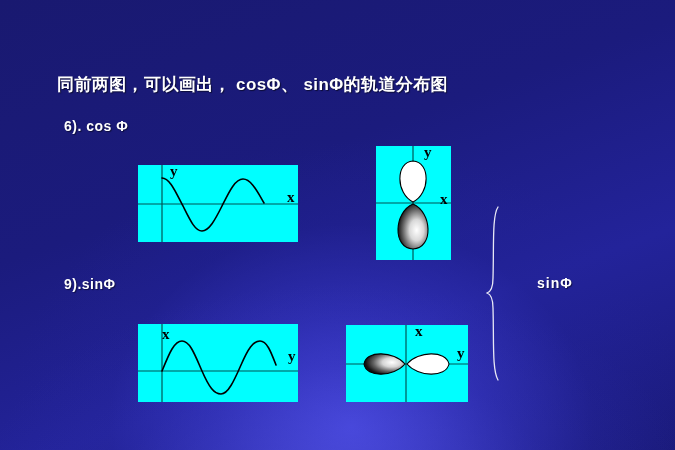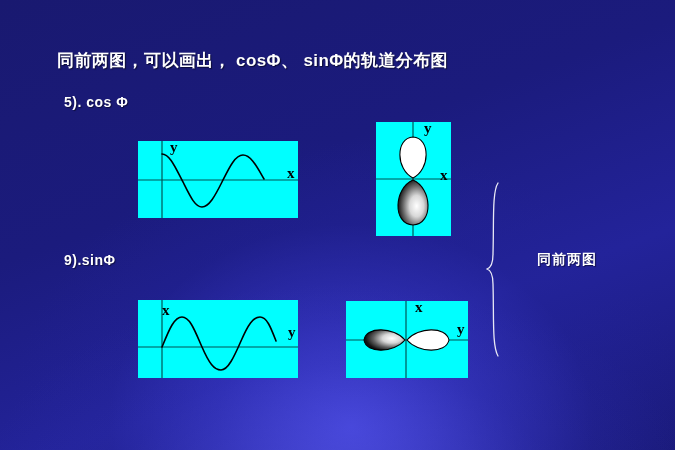--- a/index.html
+++ b/index.html
@@ -58,21 +58,21 @@
     content: "";
     position: absolute;
     inset: 0;
     background: radial-gradient(ellipse 70% 60% at 50% 108%,
       rgba(90,90,235,0.40) 0%,
       rgba(60,60,200,0.14) 45%,
       rgba(0,0,0,0.0) 75%);
     pointer-events: none;
   }
 
-  .layer { position: absolute; z-index: 5; }
+  .layer { position: absolute; z-index: 5; margin-top: 24px; }
 
   
   .title {
     left: 57px;
     top: 49px;
     color: #ffffff;
     font-size: 17px;
     font-weight: bold;
     letter-spacing: 0.4px;
     white-space: nowrap;
@@ -135,21 +135,21 @@
   #brace { left: 486px; top: 182px; width: 22px; height: 175px; }
   #brace svg { display:block; width:100%; height:100%; }
 </style>
 </head>
 <body>
 
 <div id="slide">
 
   <div class="layer title">同前两图，可以画出， cosΦ、 sinΦ的轨道分布图</div>
 
-  <div class="layer item-label" id="label-cos">5). cos Φ</div>
+  <div class="layer item-label" id="label-cos">6). cos Φ</div>
 
   <div class="layer panel" id="panel-cos-wave">
     <svg viewBox="0 0 160 77" preserveAspectRatio="none">
       <line x1="0" y1="39" x2="160" y2="39" stroke="#005555" stroke-width="1.2"></line>
       <line x1="24" y1="0" x2="24" y2="77" stroke="#005555" stroke-width="1.2"></line>
       <path d="M 24 13
                C 32 13, 38 28, 45 41
                C 52 55, 57 66, 64 66
                C 71 66, 77 55, 84 41
                C 91 27, 97 14, 105 14
@@ -218,15 +218,15 @@
   <div class="layer" id="brace">
     <svg viewBox="0 0 22 175" preserveAspectRatio="none">
       <path d="M 12 1
                C 6 10, 8 40, 7 72
                C 7 82, 4 86, 1 87
                C 4 88, 7 92, 7 102
                C 8 134, 6 164, 12 174" fill="none" stroke="#e8e8f5" stroke-width="1.3" stroke-linecap="round"></path>
     </svg>
   </div>
 
-  <div class="layer note">同前两图</div>
+  <div class="layer note">sinΦ</div>
 
 </div>
 
 </body></html>

